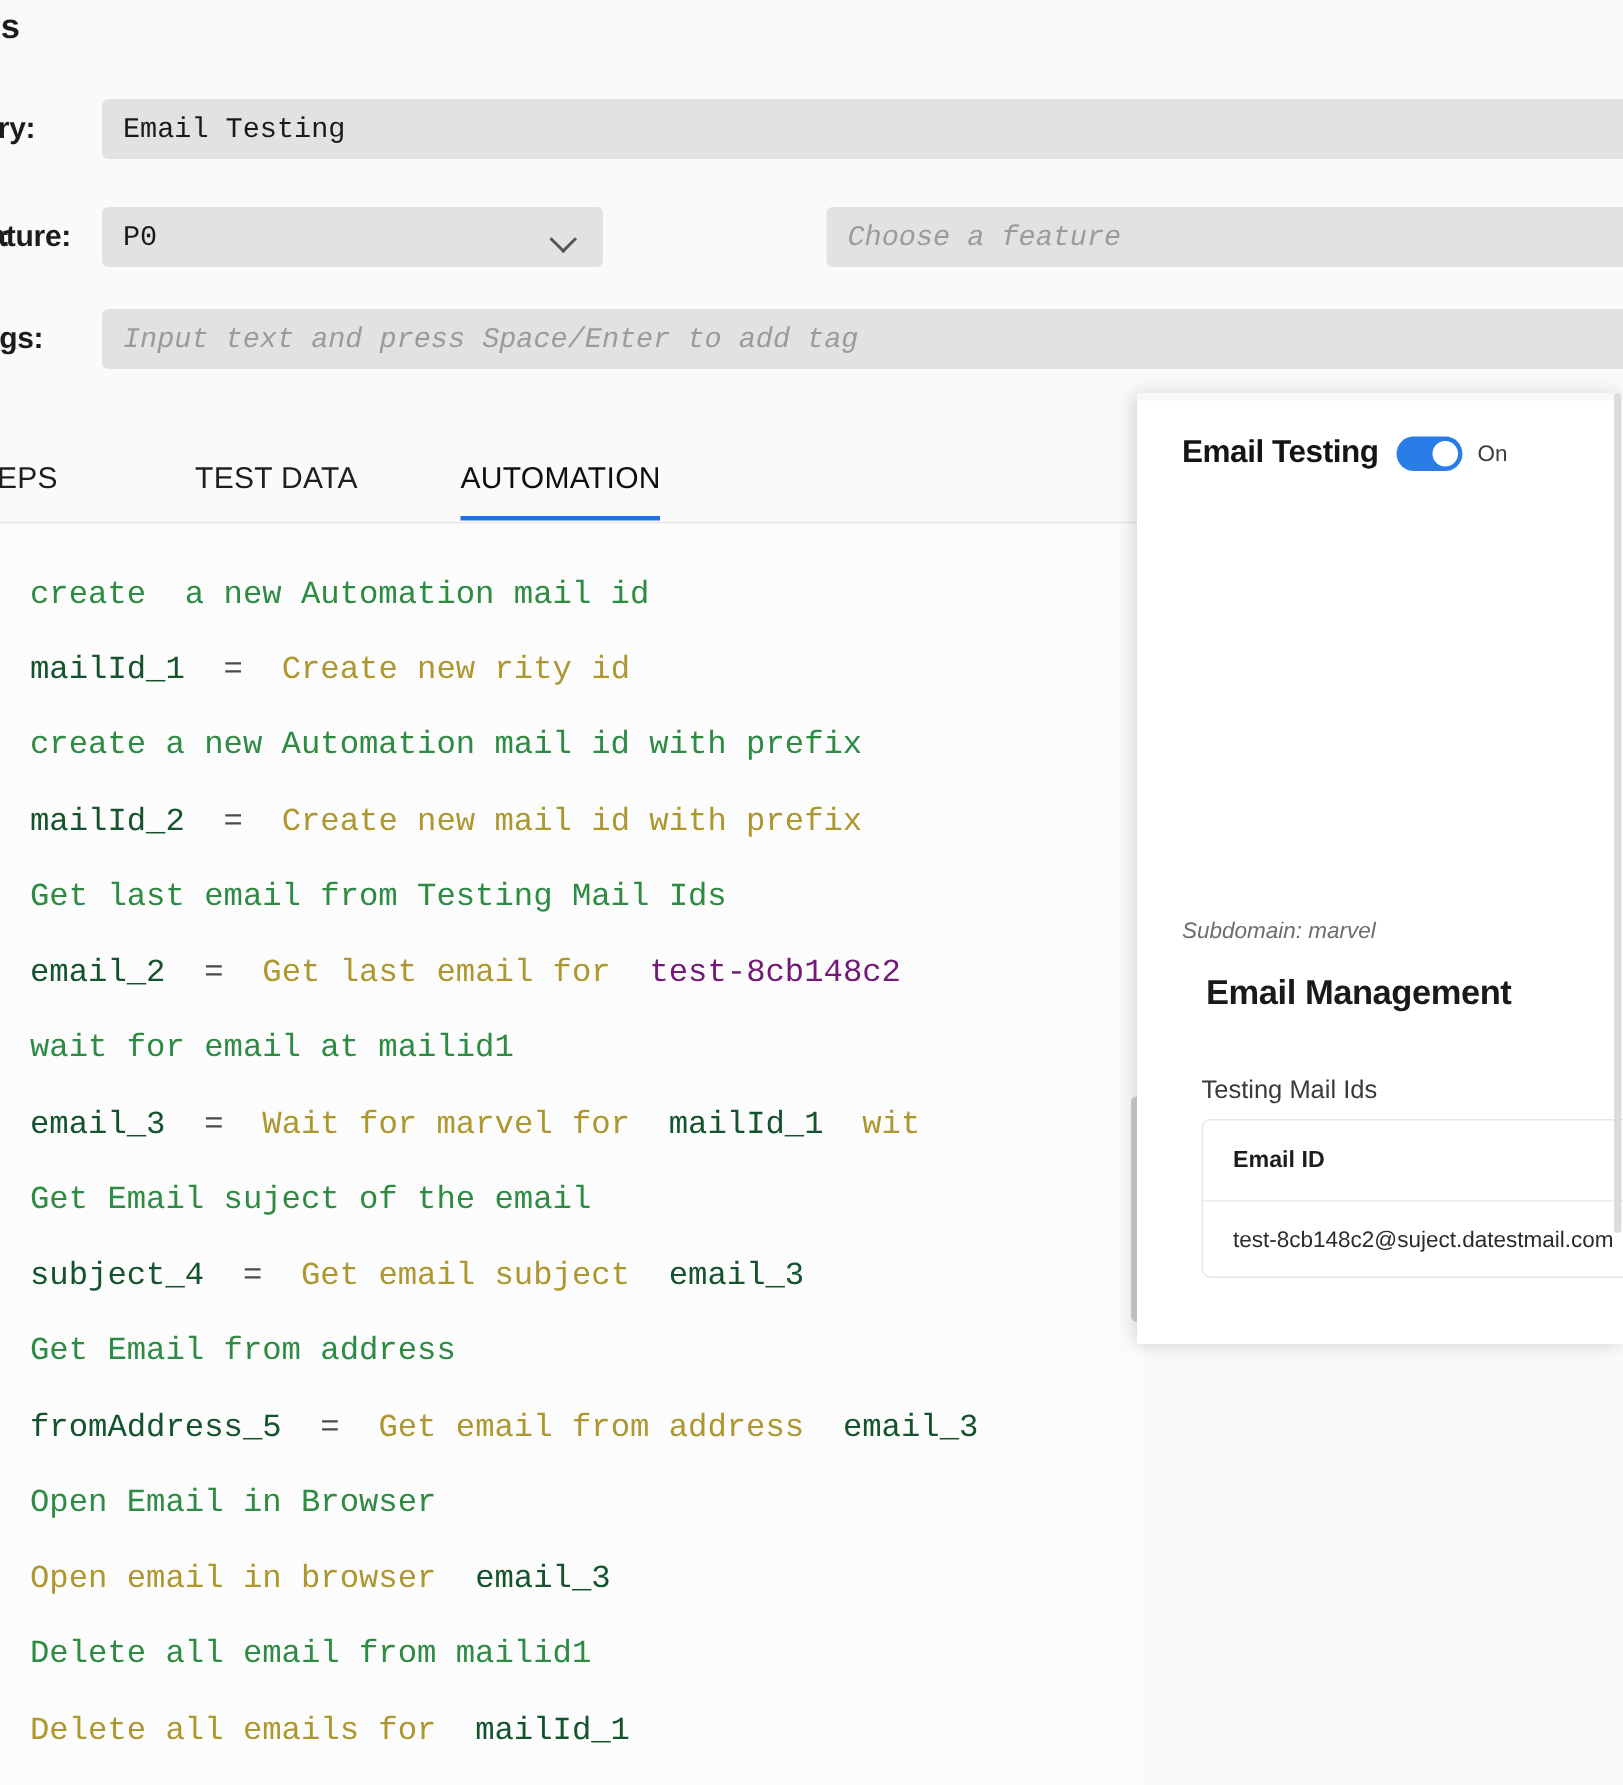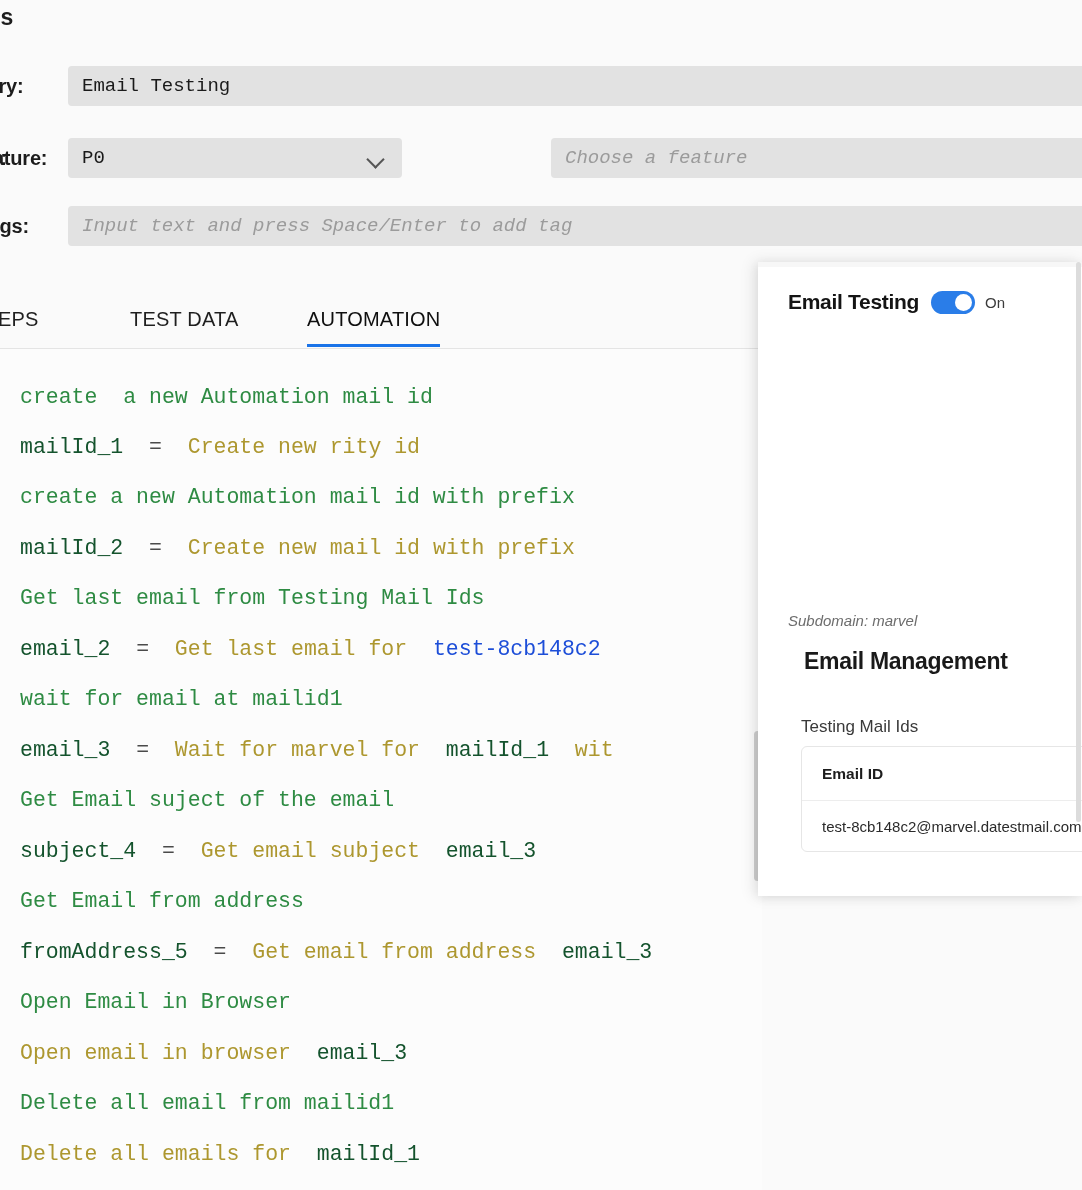--- a/index.html
+++ b/index.html
@@ -176,21 +176,21 @@
     left: 20px;
     white-space: pre;
     font-family: "Liberation Mono", monospace;
     font-size: 21.5px;
     letter-spacing: 0px;
   }
   .c-comment { color: #2e8b43; }
   .c-var     { color: #14532d; }
   .c-eq      { color: #4a4a4a; }
   .c-cmd     { color: #ad972f; }
-  .c-str     { color: #1d4ed8; }
+  .c-str     { color: #701a75; }
 
   
   #code-scrollbar {
     position: absolute;
     right: 0;
     top: 0;
     width: 9px;
     height: 841px;
     background: transparent;
   }
@@ -446,21 +446,21 @@
 
     <div id="subdomain">Subdomain: marvel</div>
     <div id="panel-heading">Email Management</div>
 
     <div class="section-label" id="label-testing">
       <span>Testing Mail Ids</span>
     </div>
     <div class="mail-table" id="table-testing">
       <div class="th">Email ID</div>
       <div class="tr">
-        <span>test-8cb148c2@marvel.datestmail.com</span>
+        <span>test-8cb148c2@suject.datestmail.com</span>
       </div>
     </div>
 
     <div id="panel-scrollbar">
       <div id="panel-scroll-thumb"></div>
     </div>
   </div>
 
 </div>
 

